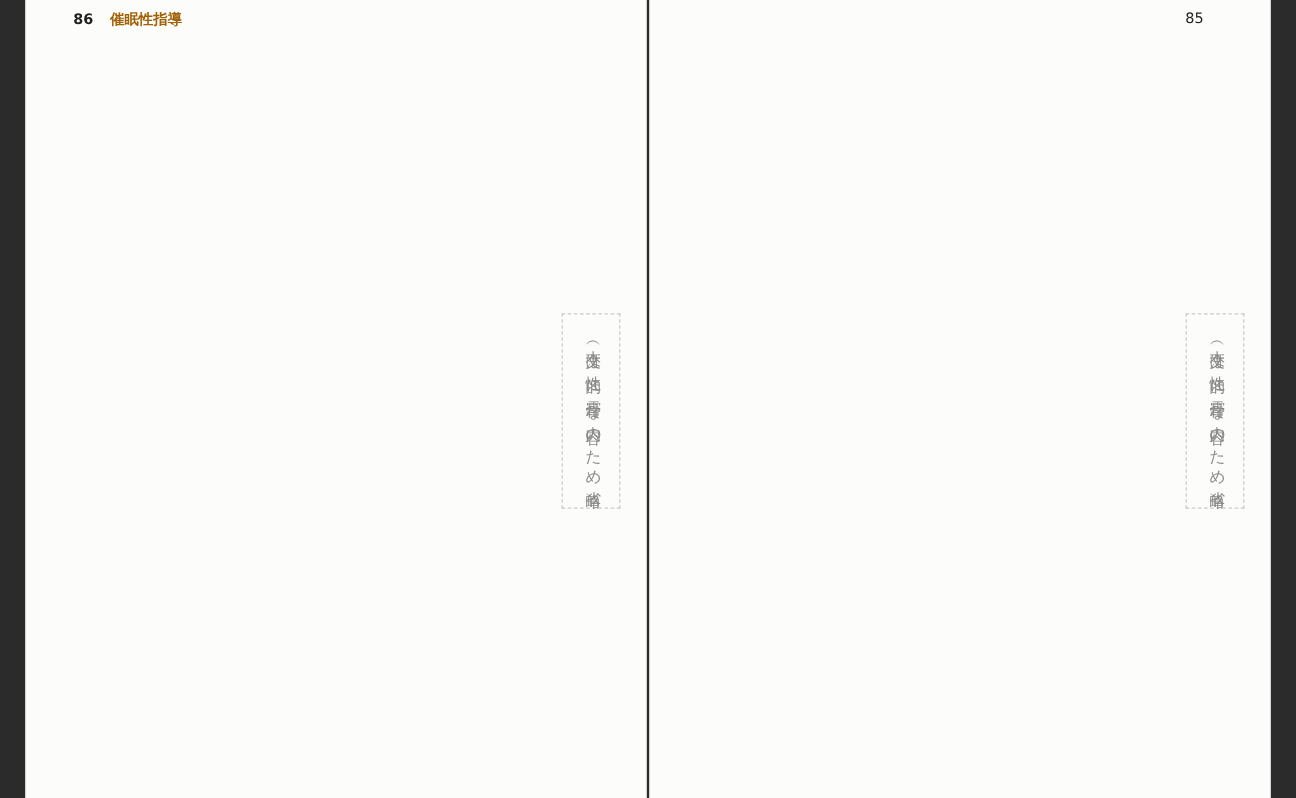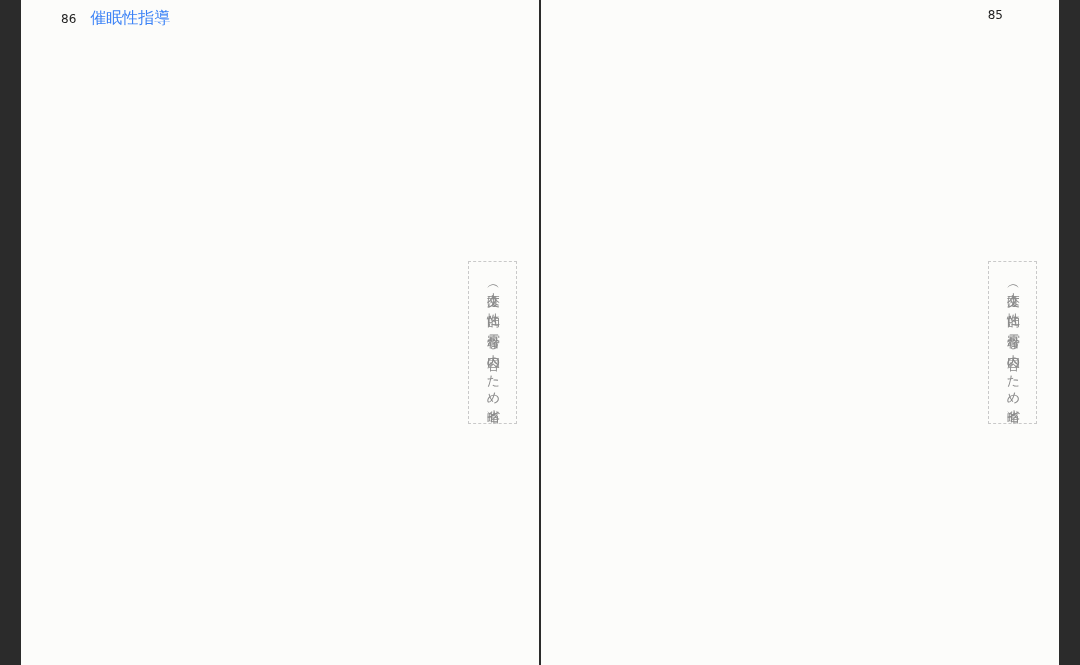--- a/index.html
+++ b/index.html
@@ -31,30 +31,30 @@
   }
   .page-header {
     position: absolute;
     top: 8px;
     font-size: 12px;
     color: #333;
     display: flex;
     gap: 14px;
     align-items: baseline;
   }
-  .page-left .page-header { left: 40px; }
+  .page-left .page-header { left: 40px; font-weight: bold; }
   .page-right .page-header { right: 56px; }
   .page-number {
     font-family: "DejaVu Sans", sans-serif;
     font-size: 12px;
     color: #222;
   }
   .running-title {
-    font-size: 16px;
-    color: #3b82f6;
+    font-size: 12px;
+    color: #a16207;
   }
   .text-area {
     position: absolute;
     top: 34px;
     bottom: 14px;
     left: 22px;
     right: 22px;
     writing-mode: vertical-rl;
     text-orientation: upright;
     font-size: 13px;

